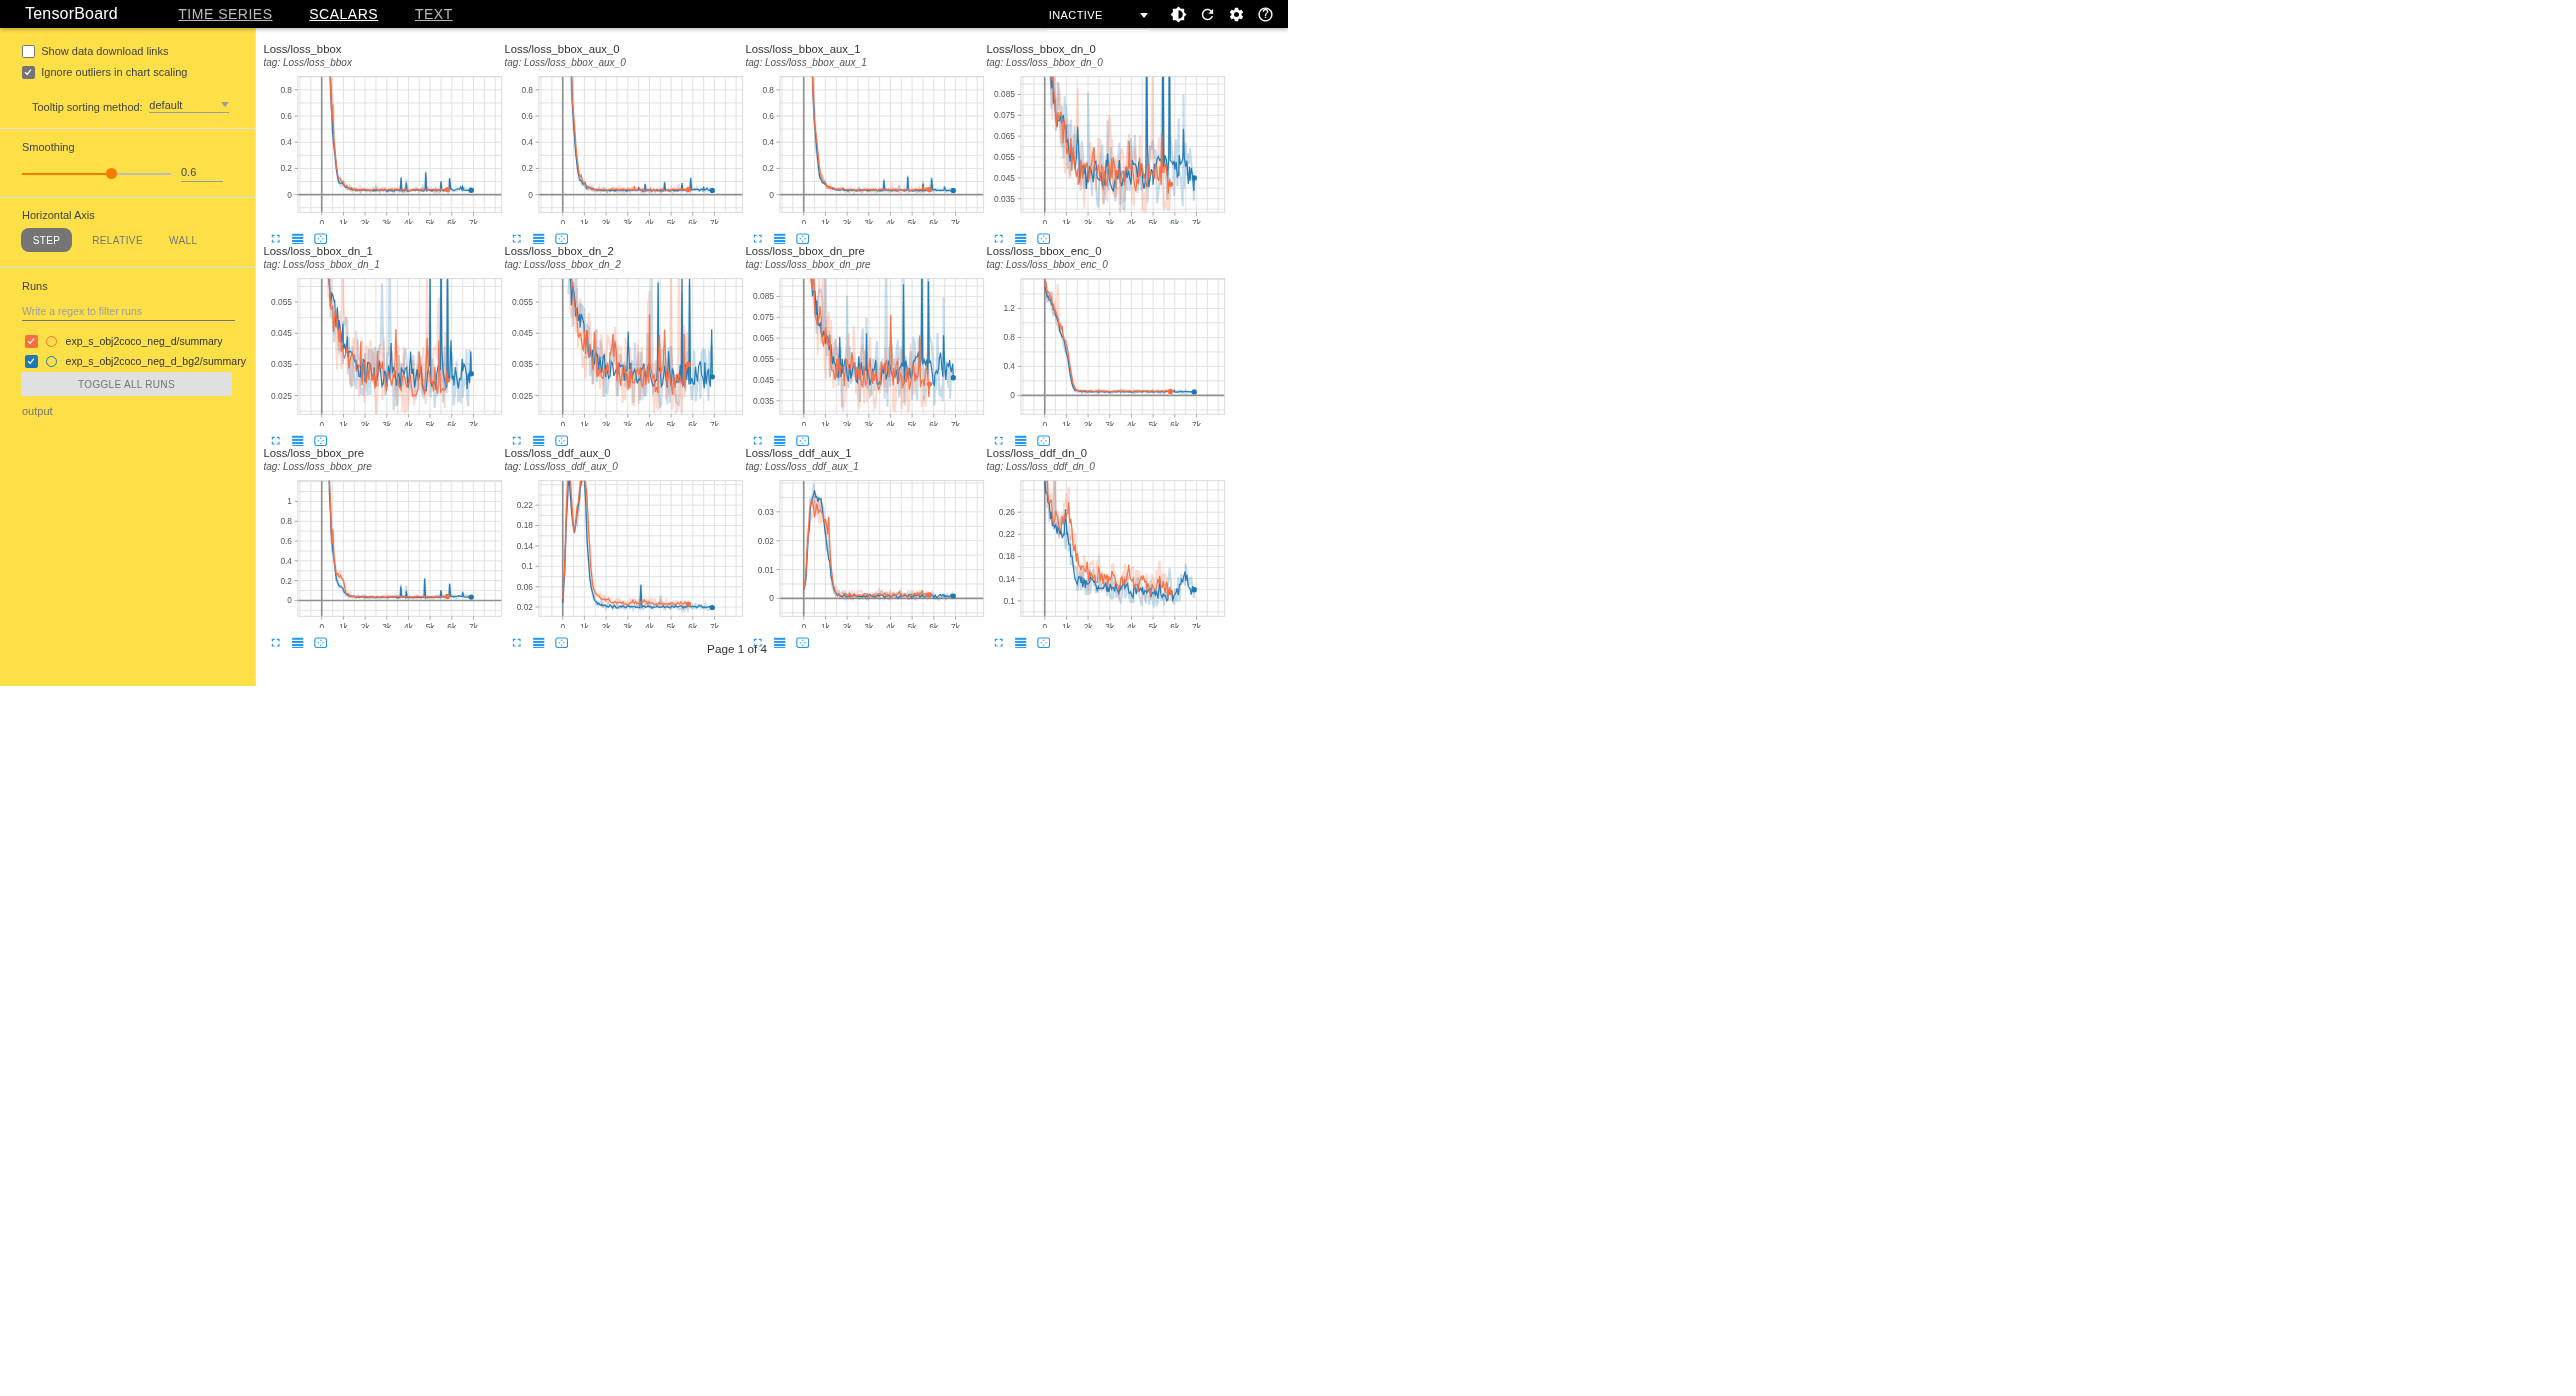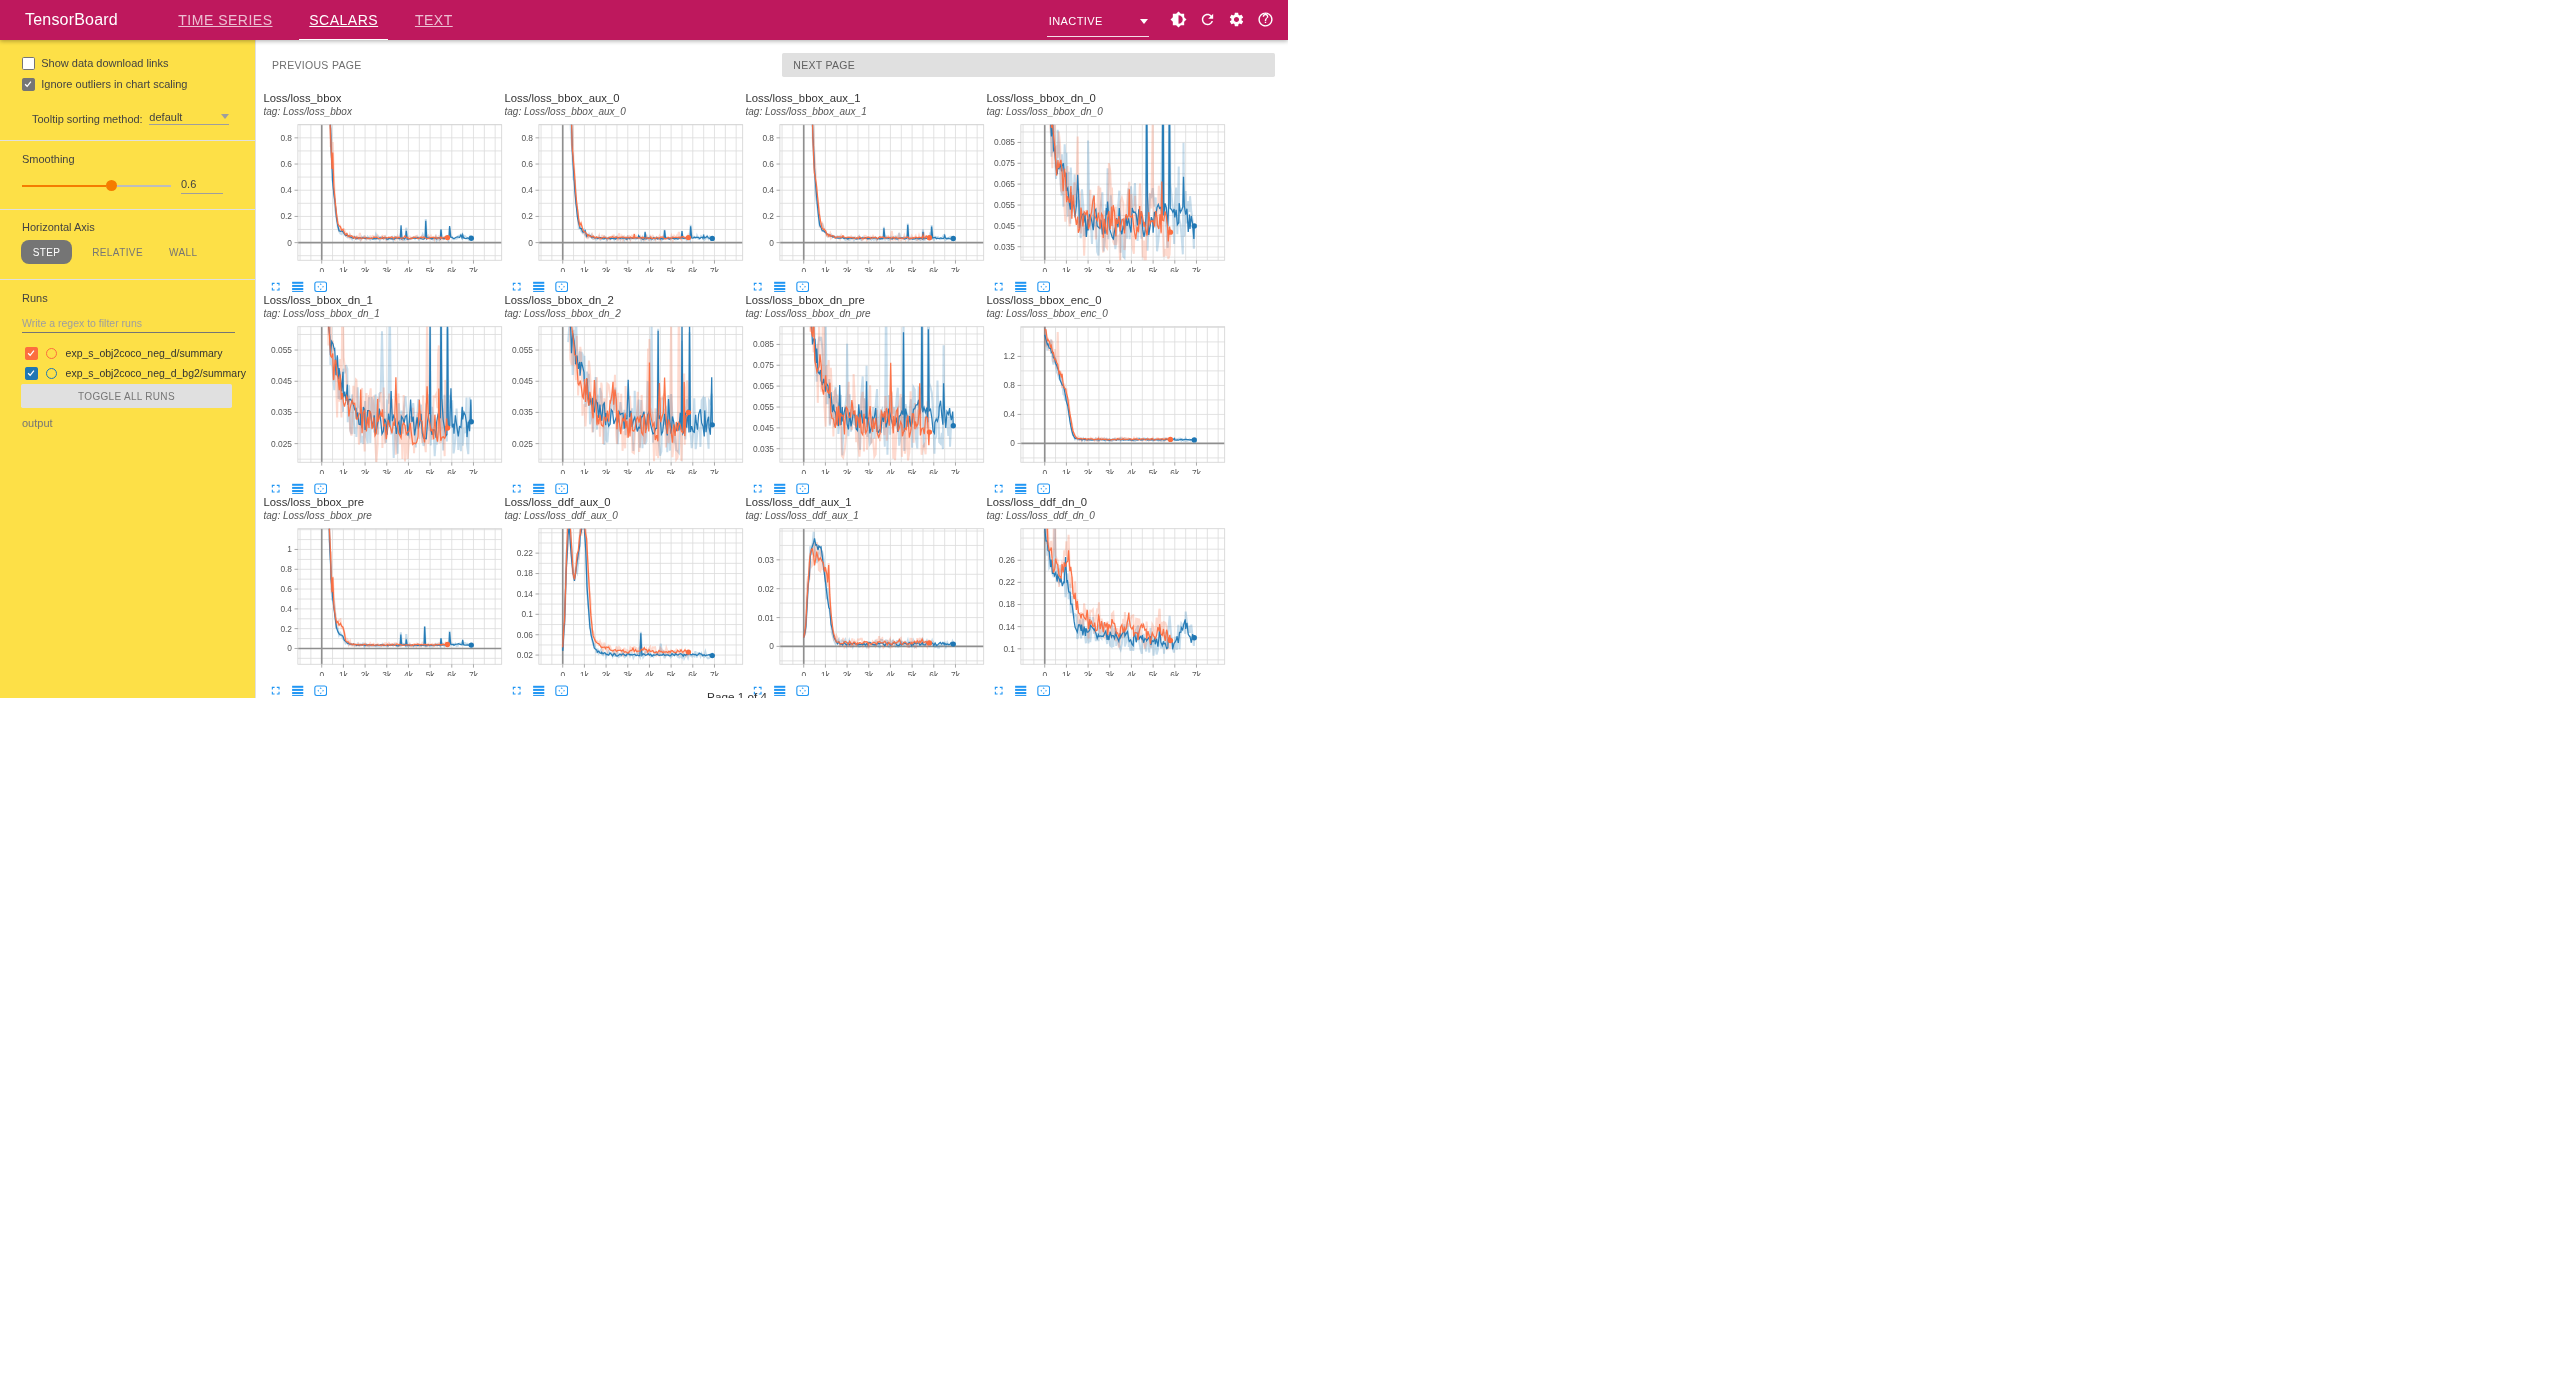--- a/index.html
+++ b/index.html
@@ -1,18 +1,18 @@
 <!DOCTYPE html>
 <html style="font-size:13.4px"><head>
 <meta charset="utf-8">
 <style>
   html,body{margin:0;padding:0;width:1288px;height:698px;overflow:hidden;background:#fff;
     font-family:"Liberation Sans","DejaVu Sans",sans-serif;-webkit-font-smoothing:antialiased;}
   
-  .appbar{height:40px;background:#be185d;display:flex;align-items:center;color:#fff;
+  .appbar{height:28px;background:#000000;display:flex;align-items:center;color:#fff;
     box-shadow:0 1.7px 4.2px rgba(0,0,0,.3);position:relative;z-index:5;}
   .logo{font-size:16px;margin-left:25px;letter-spacing:0.2px;}
   .tabs{display:flex;margin-left:42px;height:40px;}
   .tab{height:39px;line-height:40px;padding:0 10px;margin:0 8.4px;font-size:14px;letter-spacing:0.5px;
     color:rgba(255,255,255,.72);cursor:pointer;border-bottom:1.7px solid transparent;text-decoration:underline;}
   .tab.active{color:#fff;border-bottom:1.7px solid #fff;}
   .appbar-right{margin-left:auto;display:flex;align-items:center;margin-right:8.4px;}
   .status{display:flex;align-items:center;justify-content:space-between;width:99px;
     border-bottom:0.8px solid rgba(255,255,255,.85);padding:11.7px 1.7px 8.4px 1.7px;cursor:pointer;}
   .status-label{font-size:11px;letter-spacing:0.4px;}
@@ -164,24 +164,20 @@
           </span>
           <span class="runcircle" style="border-color:#1f77b4"></span>
           <span class="runlabel">exp_s_obj2coco_neg_d_bg2/summary</span>
         </div>
       </div>
     <div class="toggle-btn">TOGGLE ALL RUNS</div>
     <div class="output">output</div>
   </div>
 
   <div class="main">
-    <div class="page-head">
-      <div class="prev">PREVIOUS PAGE</div>
-      <div class="next">NEXT PAGE</div>
-    </div>
     <div class="grid">
         <div class="card"><div class="ctitle">Loss/loss_bbox</div><div class="ctag">tag: Loss/loss_bbox</div><svg class="plot" width="241" height="154" viewBox="0 0 287 184">
             <clipPath id="cp0">
               <rect x="40" y="8" width="243.5" height="162"></rect>
             </clipPath>
             <line x1="42.6" y1="8.0" x2="42.6" y2="170.0" stroke="#dcdcdc" stroke-width="1"></line>
             <line x1="55.5" y1="8.0" x2="55.5" y2="170.0" stroke="#dcdcdc" stroke-width="1"></line>
             <line x1="81.4" y1="8.0" x2="81.4" y2="170.0" stroke="#dcdcdc" stroke-width="1"></line>
             <line x1="94.4" y1="8.0" x2="94.4" y2="170.0" stroke="#dcdcdc" stroke-width="1"></line>
             <line x1="107.4" y1="8.0" x2="107.4" y2="170.0" stroke="#dcdcdc" stroke-width="1"></line>

